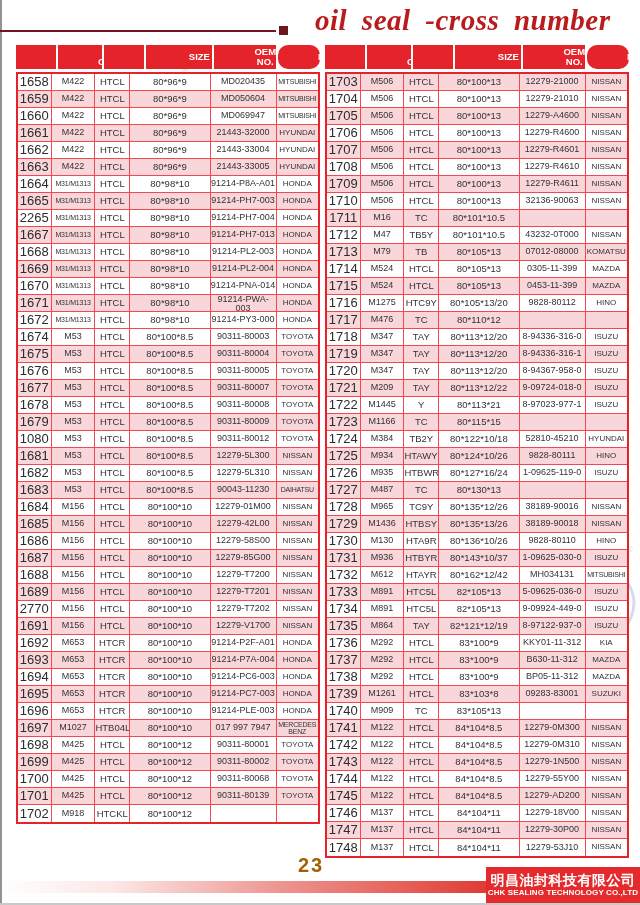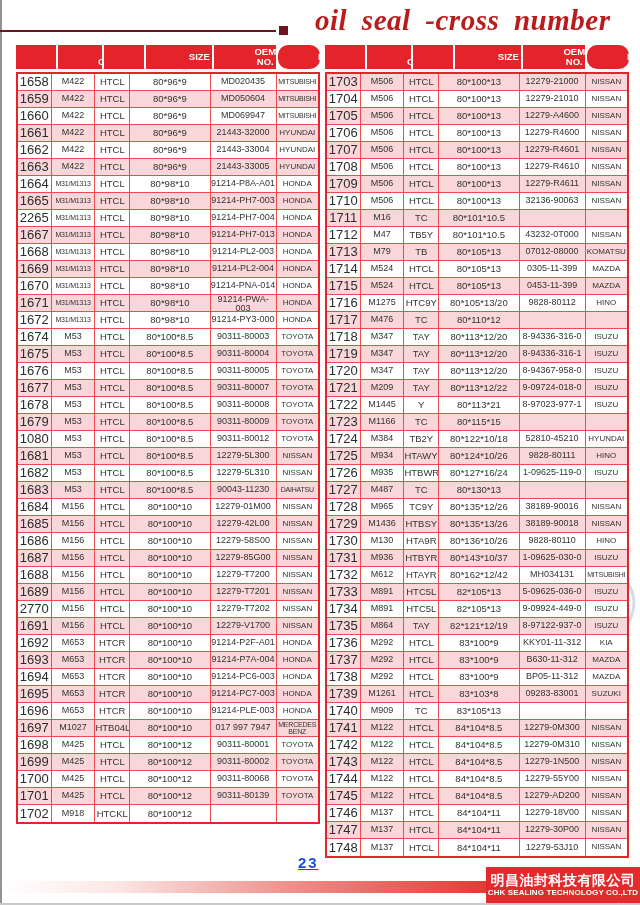--- a/index.html
+++ b/index.html
@@ -53,22 +53,22 @@
   .col3{width:26.8%;}
   .col4{width:22.0%;}
   .col5{width:13.8%;}
   .td.col0{font-size:13px;color:#2c2c2c;}
   .td.col1{font-size:9px;}
   .td.col4{font-size:9px;}
   .td.col5{font-size:8px;}
   .td.sm{font-size:7px;letter-spacing:-0.2px;}
 
   
-  .page-number{position:absolute;left:298px;top:854px;font-size:15px;color:#1d4ed8;
-      letter-spacing:2px;font-weight:bold;text-decoration:underline;}
+  .page-number{position:absolute;left:298px;top:854px;font-size:20px;color:#a16207;
+      letter-spacing:2px;font-weight:bold;}
   .footer-bar{position:absolute;left:0;top:881px;width:640px;height:12px;
       background:linear-gradient(90deg,rgba(223,55,46,0) 0%,rgba(223,55,46,.12) 18%,rgba(223,55,46,.55) 45%,#df372e 78%);}
   .footer-box{position:absolute;left:486px;top:867px;width:154px;height:36px;
       background:#e42a2c;color:#ffffff;display:flex;flex-direction:column;
       align-items:center;justify-content:center;}
   .footer-cn{font-size:14px;font-weight:bold;letter-spacing:.5px;line-height:1.1;white-space:nowrap;}
   .footer-en{font-size:8px;font-weight:bold;letter-spacing:.1px;line-height:1.2;white-space:nowrap;}
 </style>
 </head>
 <body>

